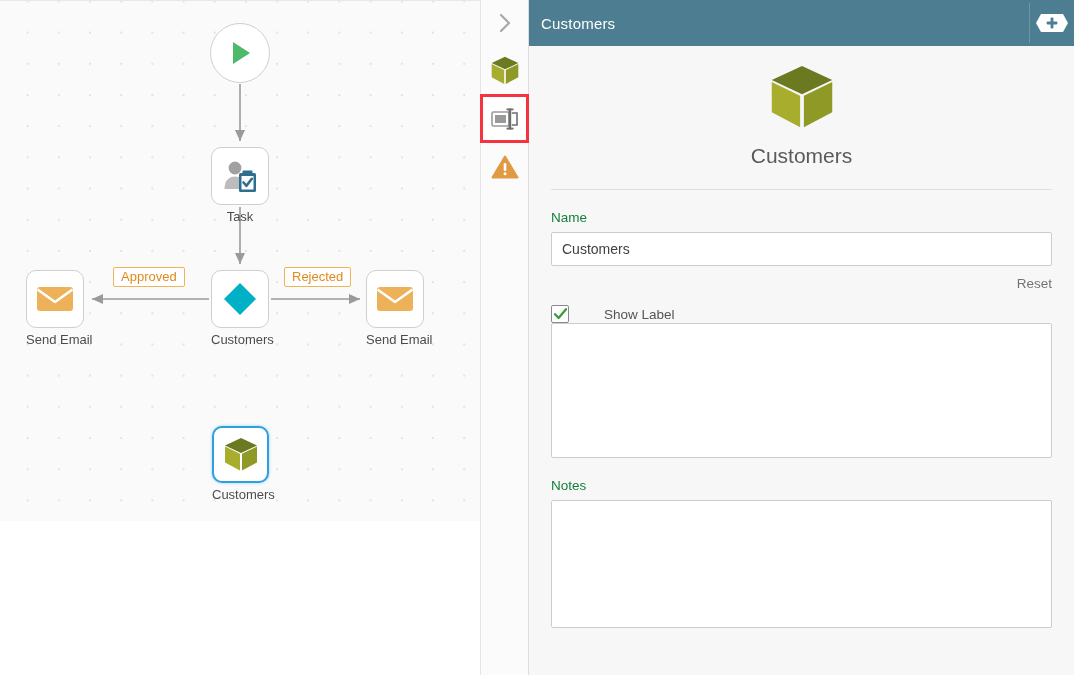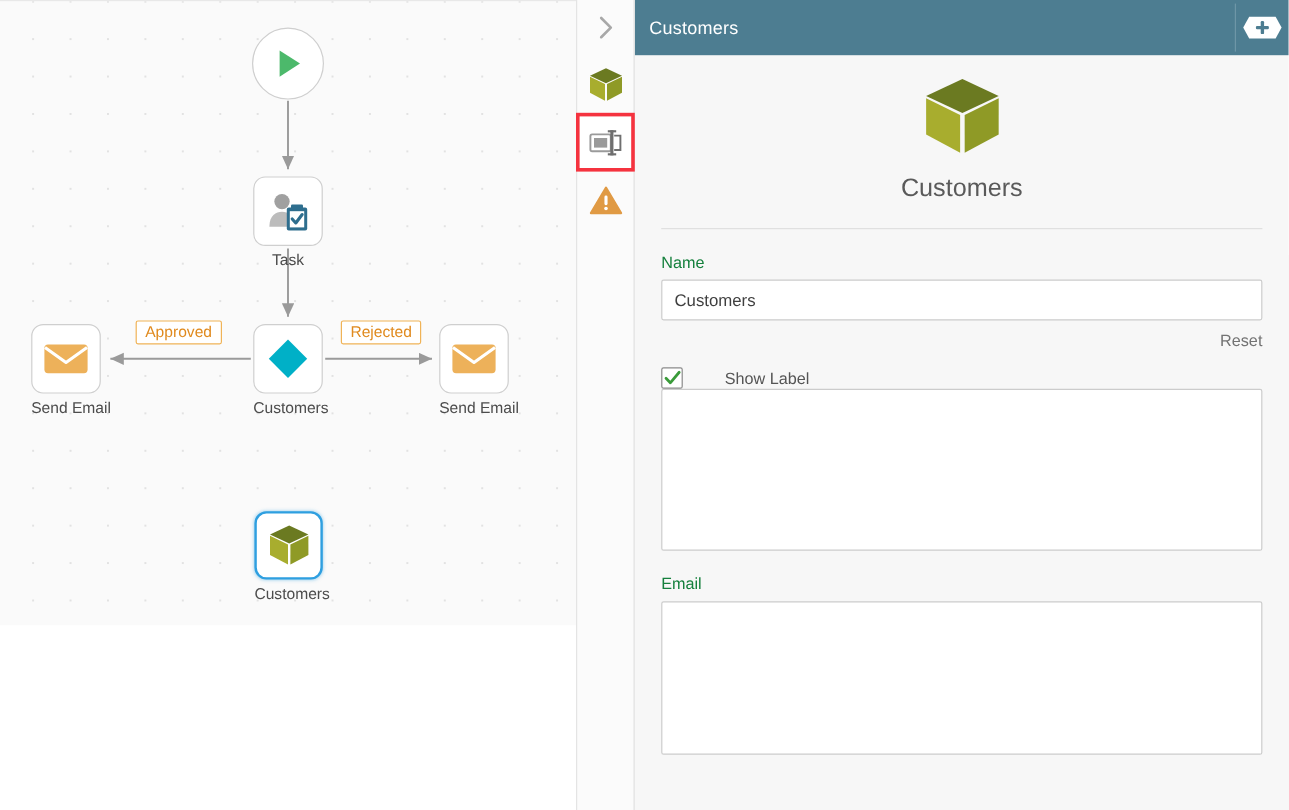--- a/index.html
+++ b/index.html
@@ -372,19 +372,19 @@
         <span class="checkbox">
           <svg width="15" height="14" viewBox="0 0 15 14">
             <path d="M2 7.2 L5.6 11 L13 2.2" stroke="#3a9b3a" stroke-width="2.3" fill="none" stroke-linecap="round" stroke-linejoin="round"></path>
           </svg>
         </span>
         <span class="check-label">Show Label</span>
       </div>
 
       <textarea class="textarea ta-desc" placeholder="" style=""></textarea>
 
-      <div class="field-label">Email</div>
+      <div class="field-label">Notes</div>
       <textarea class="textarea ta-notes" placeholder="" style=""></textarea>
 
       <div style="height:18px;"></div>
     </div>
   </div>
 </div>
 
 </body></html>

